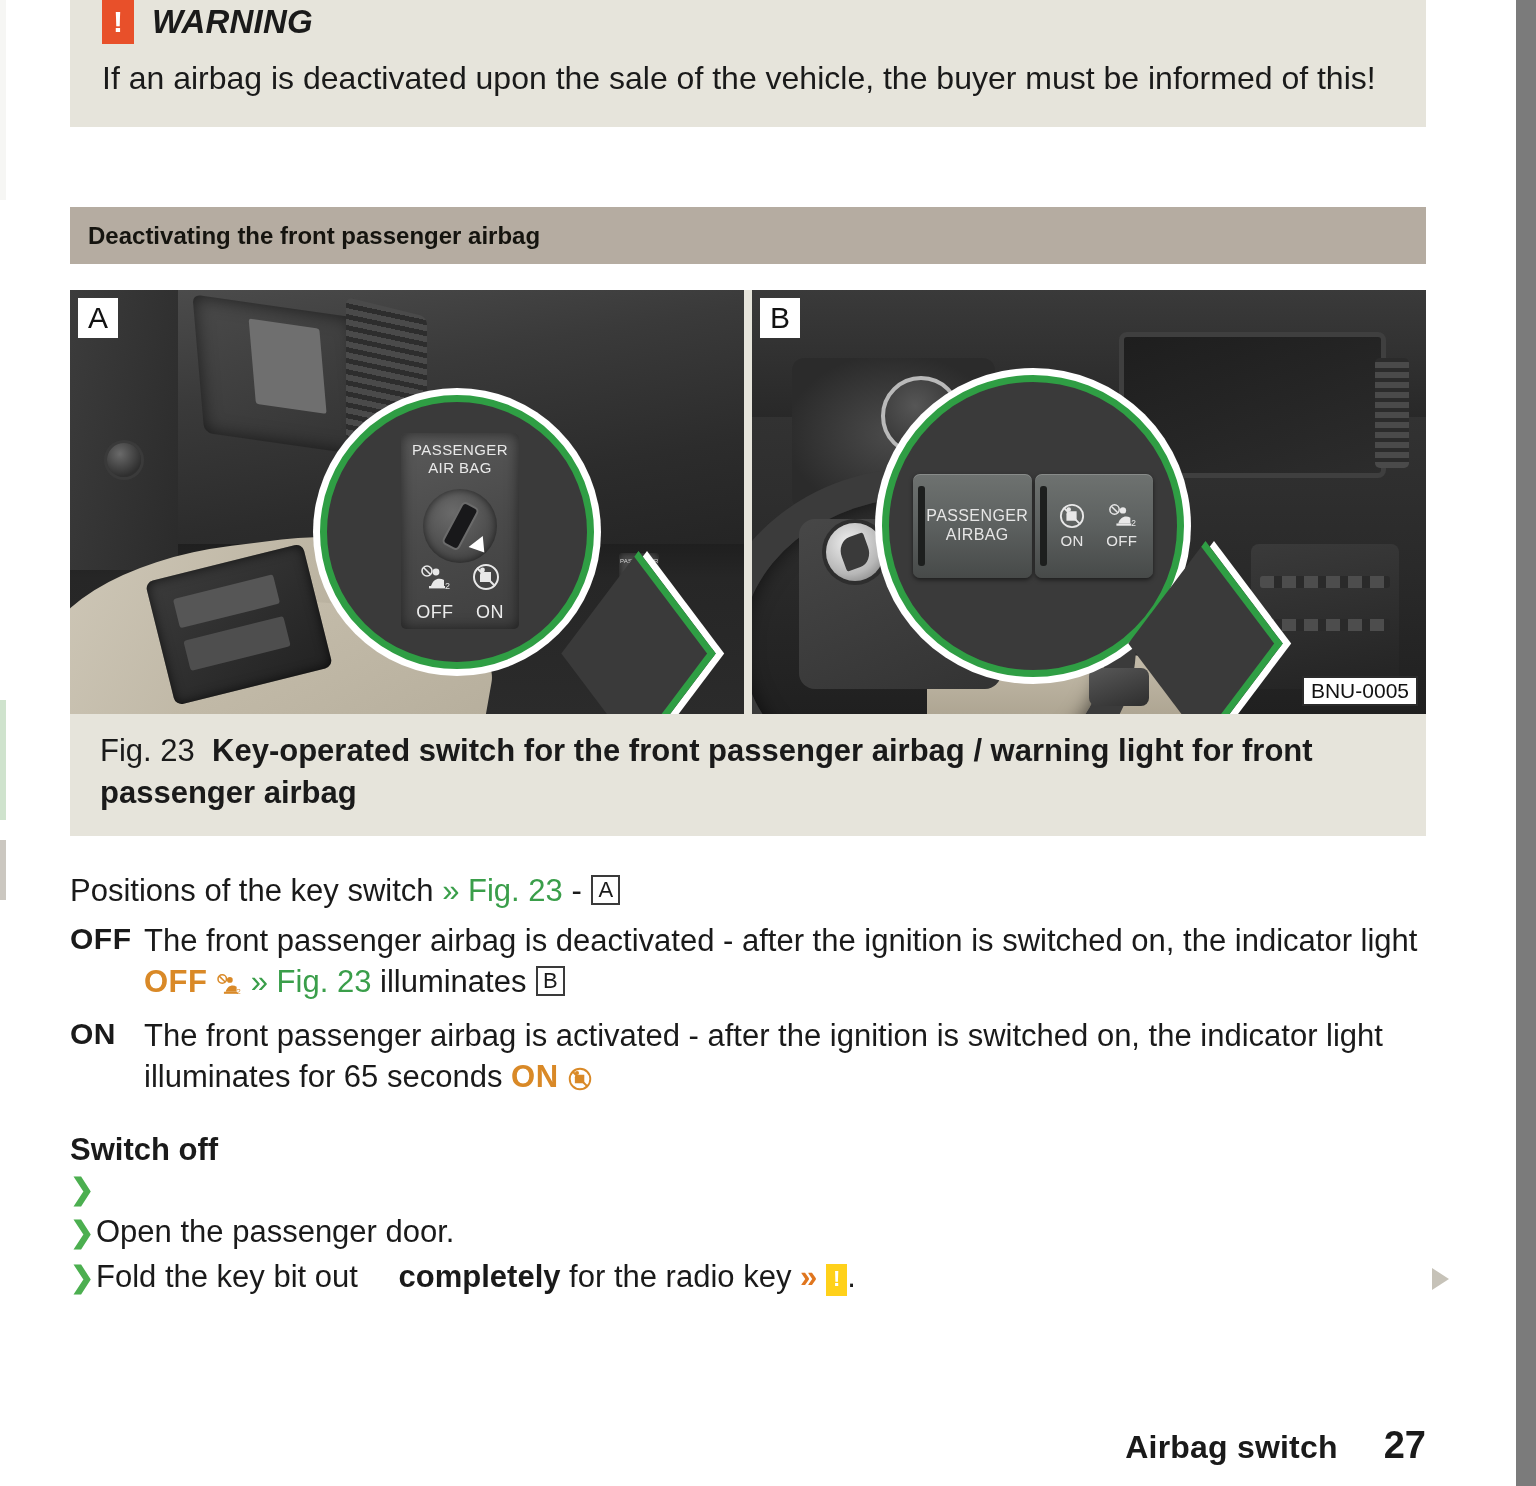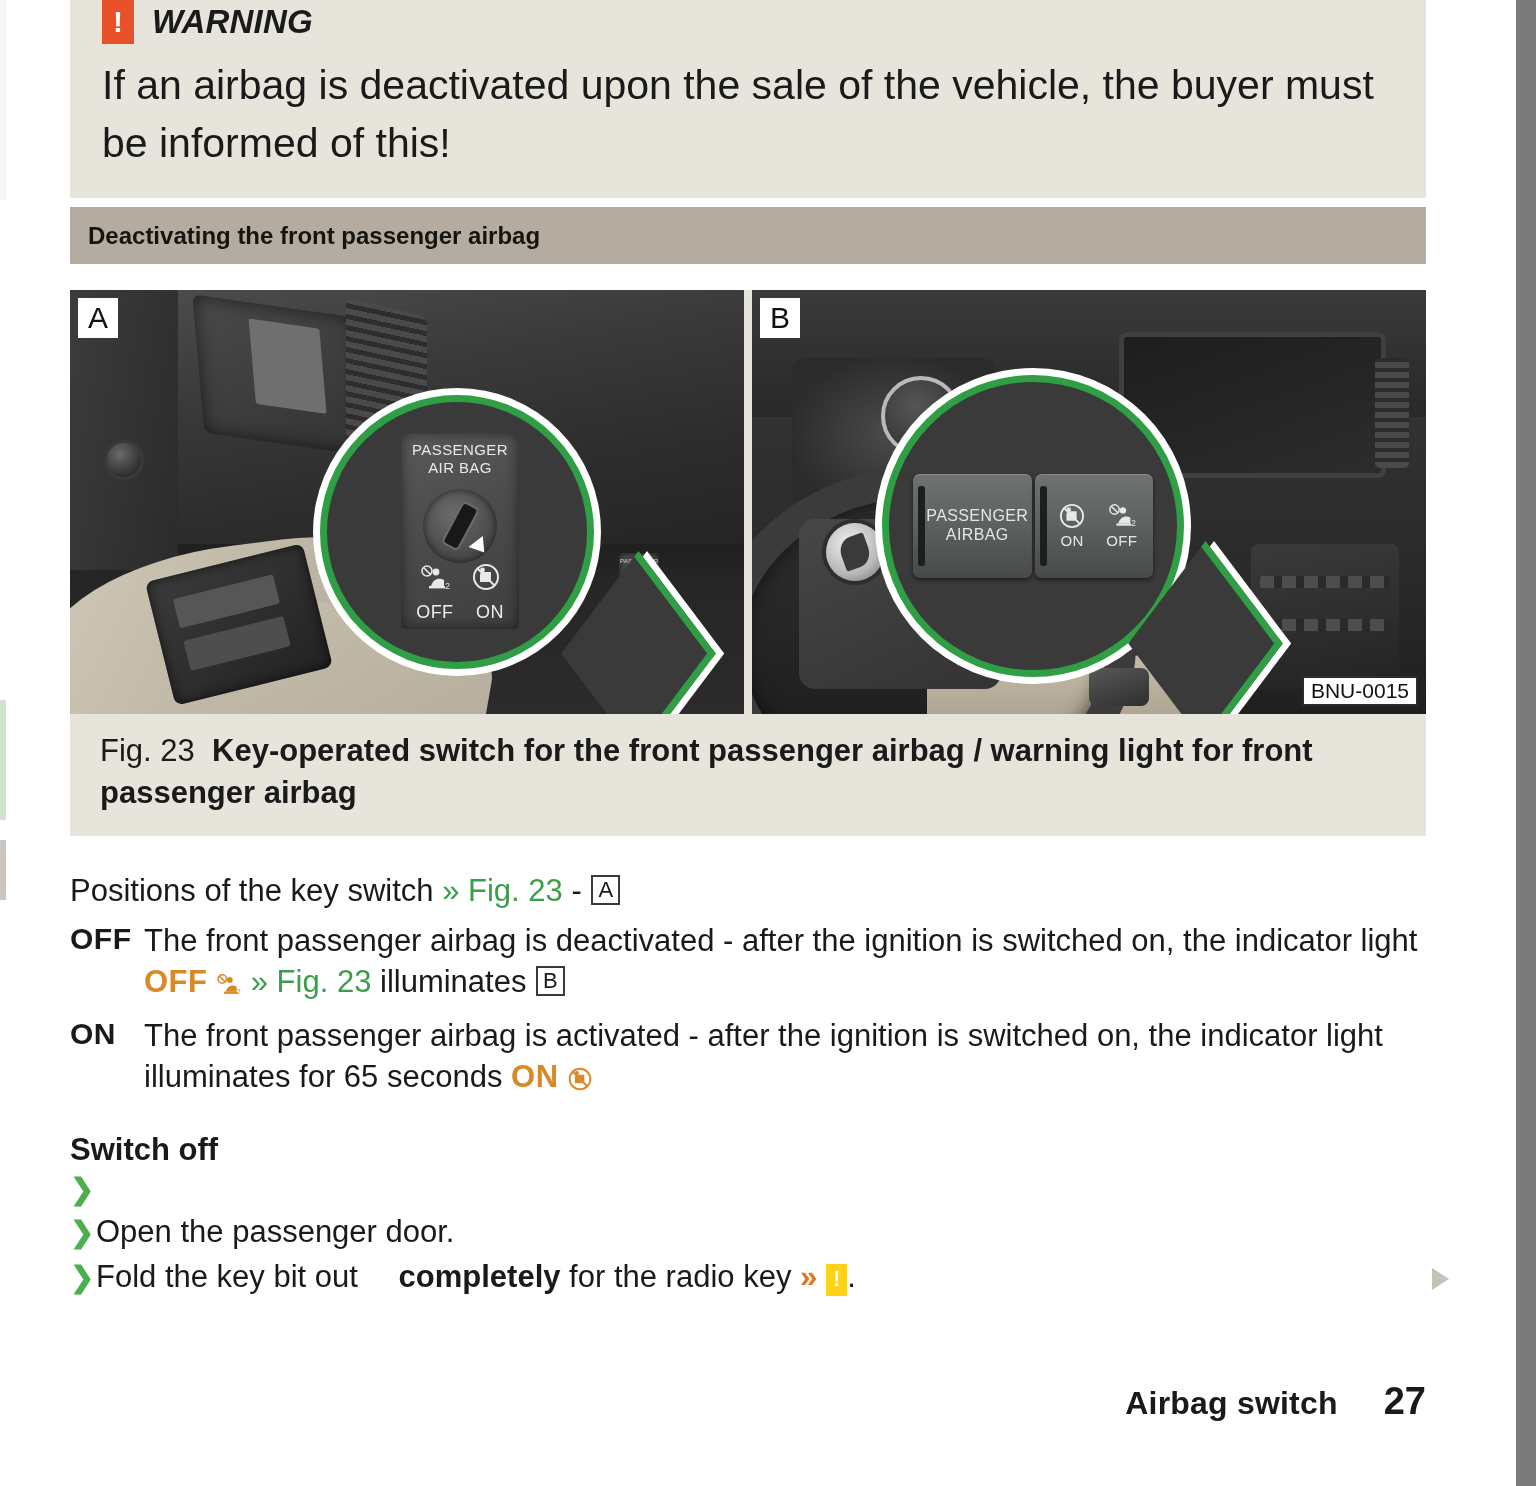--- a/index.html
+++ b/index.html
@@ -93,21 +93,21 @@
     font-family: "Liberation Sans", sans-serif;
   }
   #warning-title {
     font-size: 33px;
     font-weight: bold;
     letter-spacing: .2px;
     font-style: italic;
   }
   #warning-body {
     padding: 12px 40px 0 32px;
-    font-size: 41px;
+    font-size: 32px;
     line-height: 1.42;
   }
 
   
   #section-bar {
     top: 207px;
     height: 57px;
     background: #b5aca1;
     display: flex;
     align-items: center;
@@ -608,20 +608,21 @@
     gap: 46px;
   }
   #footer-section {
     font-size: 32px;
     font-weight: bold;
     letter-spacing: .2px;
   }
   #footer-page {
     font-size: 38px;
     font-weight: bold;
+    margin-top: 44px;
   }
 
   
   .icon-inline {
     vertical-align: -4px;
   }
 </style>
 </head>
 <body>
 
@@ -768,21 +769,21 @@
                     </span>
                     <span>OFF</span>
                   </div>
                 </div>
               </div>
             </div>
           </div>
         </div>
 
         <div class="panel-letter">B</div>
-        <div class="img-code">BNU-0015</div>
+        <div class="img-code">BNU-0005</div>
       </div>
     </div>
 
     <div id="figure-caption">
       <span class="cap-num">Fig. 23</span>&nbsp;&nbsp;<span class="cap-text">Key-operated switch for the front passenger airbag / warning light for front passenger airbag</span>
     </div>
   </div>
 
   <div class="col" id="body-text">
 

